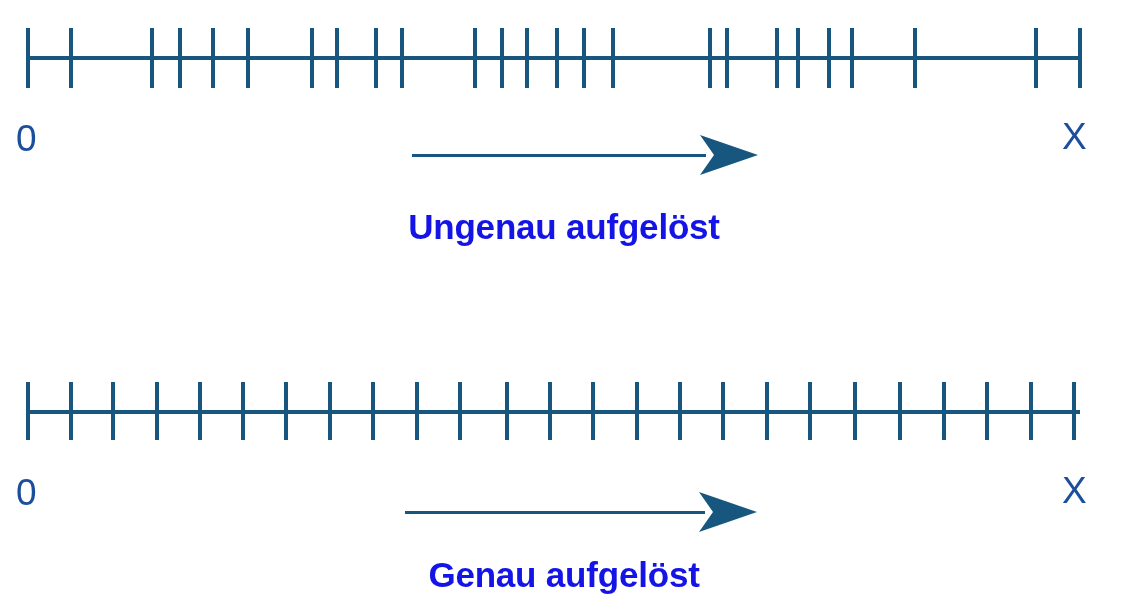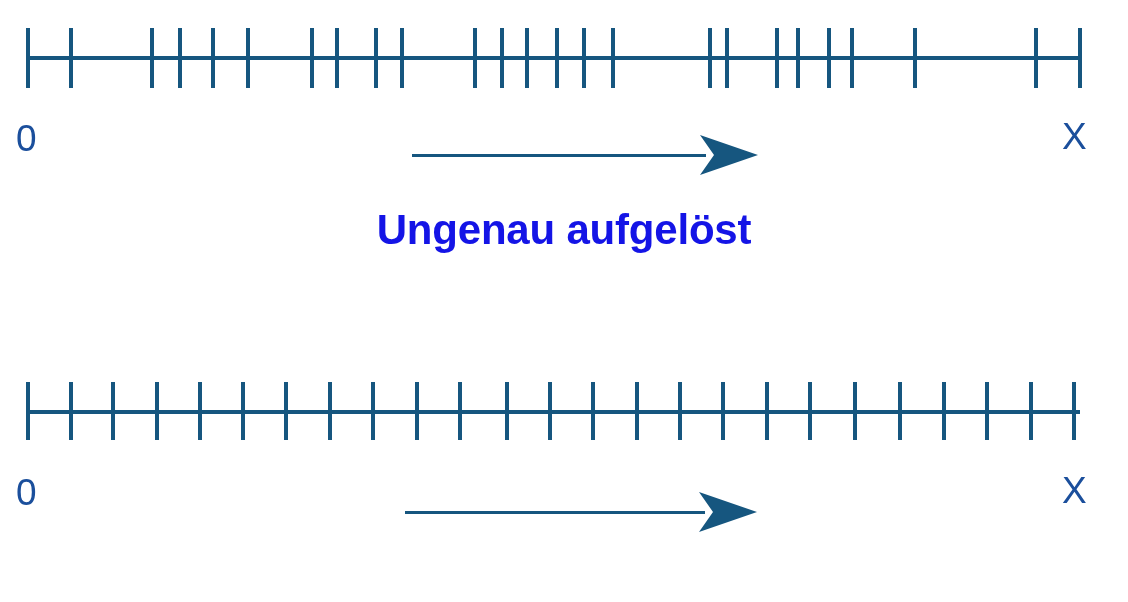--- a/index.html
+++ b/index.html
@@ -49,21 +49,21 @@
     white-space: nowrap;
   }
   .endpoint-label.left  { left: 16px; }
   .endpoint-label.right { left: 1062px; }
 
   .caption {
     position: absolute;
     width: 1128px;
     text-align: center;
     font-family: "Liberation Sans", sans-serif;
-    font-size: 42px;
+    font-size: 35px;
     font-weight: bold;
     color: #1414e6;
     line-height: 1;
     white-space: nowrap;
     letter-spacing: -0.2px;
   }
 </style>
 </head>
 <body>
 
@@ -147,15 +147,16 @@
         <g>
           <line x1="405" y1="182" x2="705" y2="182" stroke="#16567f" stroke-width="3" shape-rendering="crispEdges"></line>
           <polygon points="757,182 699,162 713,182 699,202" fill="#16567f"></polygon>
         </g>
       </svg>
 
     <div class="endpoint-label left" style="top:144px">0</div>
 
     <div class="endpoint-label right" style="top:142px">X</div>
 
+    <div class="caption" style="top:227px">Genau aufgelöst</div>
   </div>
 
 </div>
 
 </body></html>

